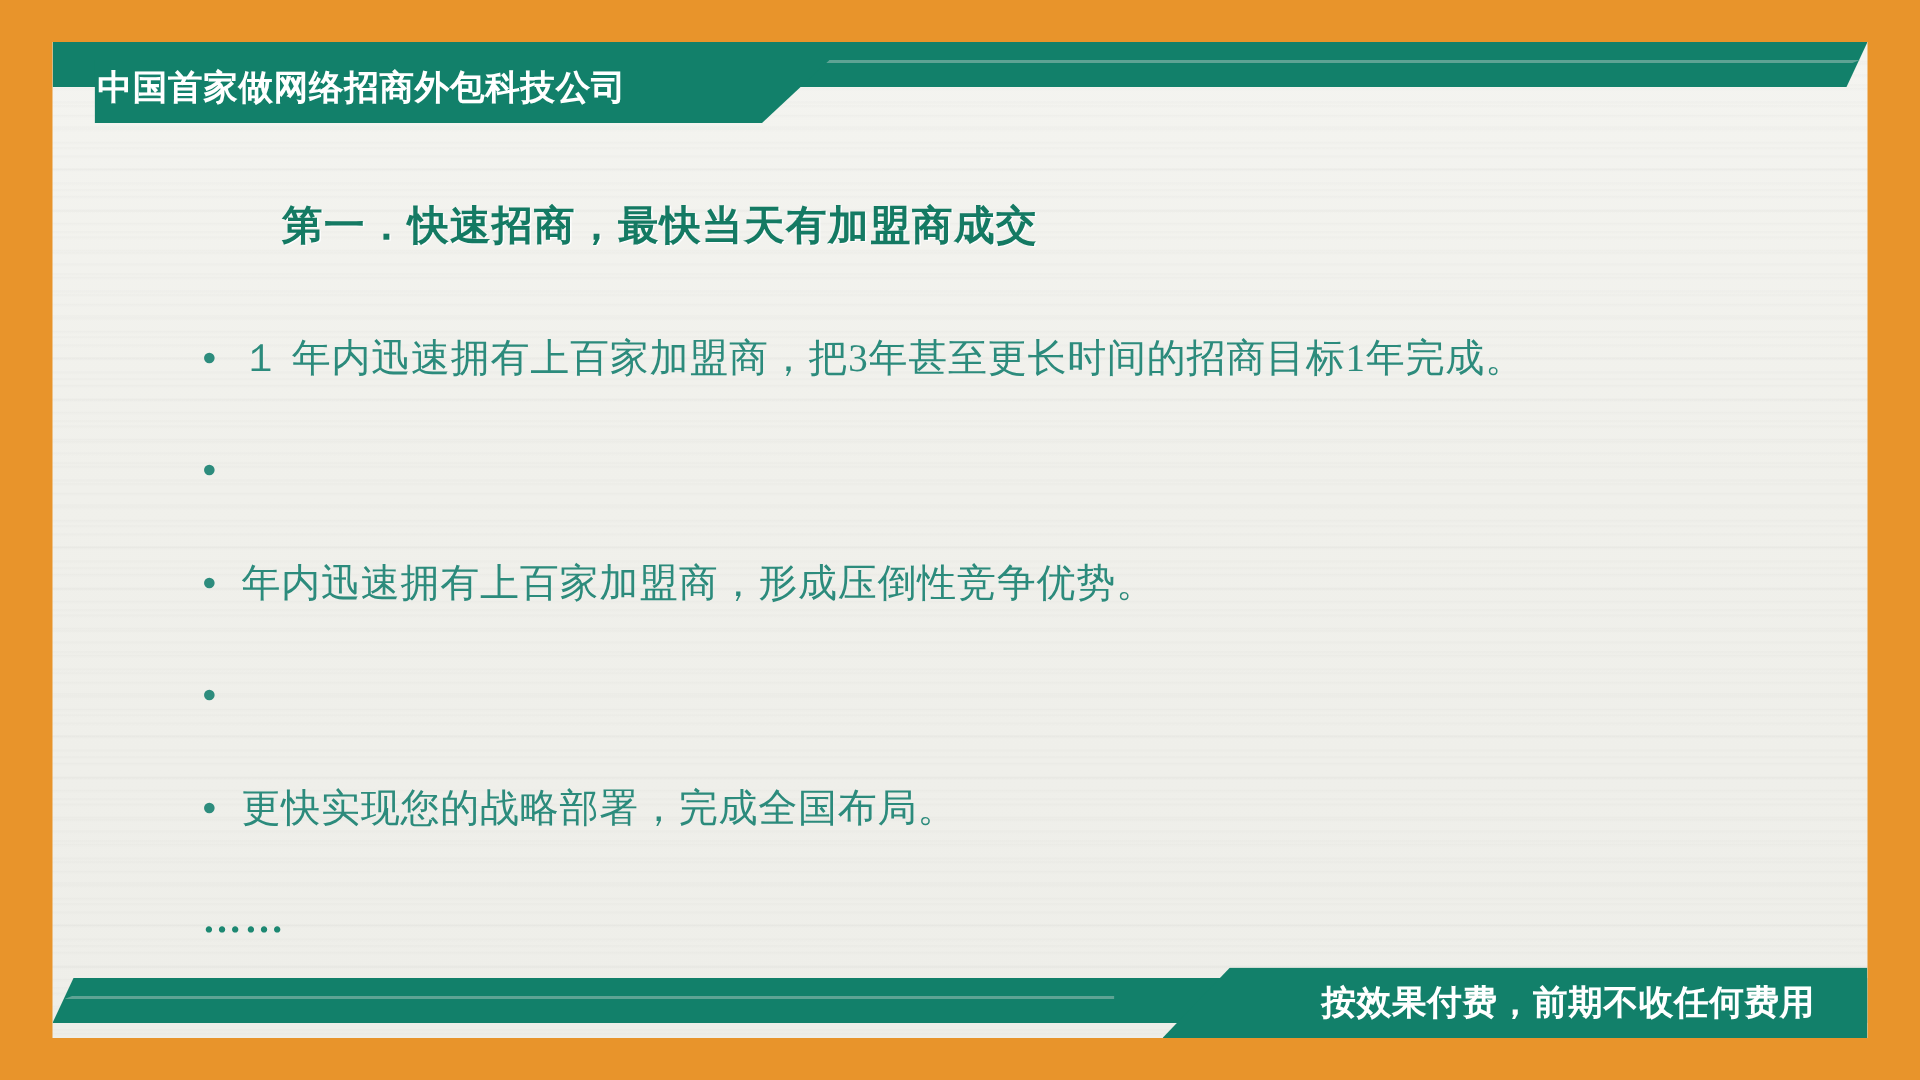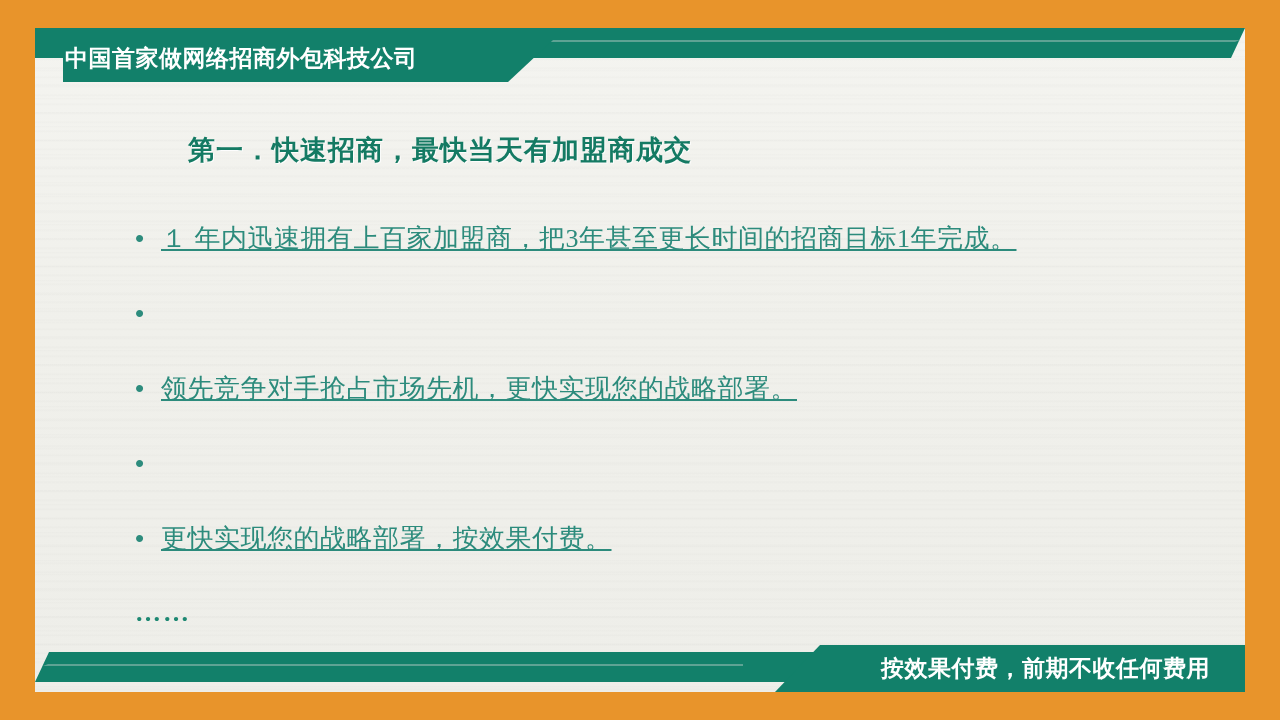--- a/index.html
+++ b/index.html
@@ -142,21 +142,20 @@
     font-size: 26px;
     line-height: 1;
     text-align: left;
   }
   .bullet-text {
     color: #2C8B7C;
     font-size: 26px;
     font-family: "Liberation Serif", "DejaVu Serif", serif;
     letter-spacing: 0.5px;
     line-height: 1.1;
-    text-decoration: underline;
   }
 
   .ellipsis {
     position: absolute;
     left: 100px;
     top: 528px;
     color: #1D8872;
     font-size: 26px;
     font-weight: bold;
     letter-spacing: 2px;
@@ -240,30 +239,30 @@
         <span class="bullet-dot">•</span>
         <span class="bullet-text"> １ 年内迅速拥有上百家加盟商，把3年甚至更长时间的招商目标1年完成。</span>
       </div>
 
       <div class="bullet-row">
         <span class="bullet-dot">•</span>
       </div>
 
       <div class="bullet-row">
         <span class="bullet-dot">•</span>
-        <span class="bullet-text">领先竞争对手抢占市场先机，更快实现您的战略部署。</span>
-      </div>
-
-      <div class="bullet-row">
-        <span class="bullet-dot">•</span>
-      </div>
-
-      <div class="bullet-row">
-        <span class="bullet-dot">•</span>
-        <span class="bullet-text">更快实现您的战略部署，按效果付费。</span>
+        <span class="bullet-text">年内迅速拥有上百家加盟商，形成压倒性竞争优势。</span>
+      </div>
+
+      <div class="bullet-row">
+        <span class="bullet-dot">•</span>
+      </div>
+
+      <div class="bullet-row">
+        <span class="bullet-dot">•</span>
+        <span class="bullet-text">更快实现您的战略部署，完成全国布局。</span>
       </div>
 
     </div>
 
     <div class="ellipsis">……</div>
 
   </div>
 
   <div class="footer">
     <div class="footer-strip"></div>

